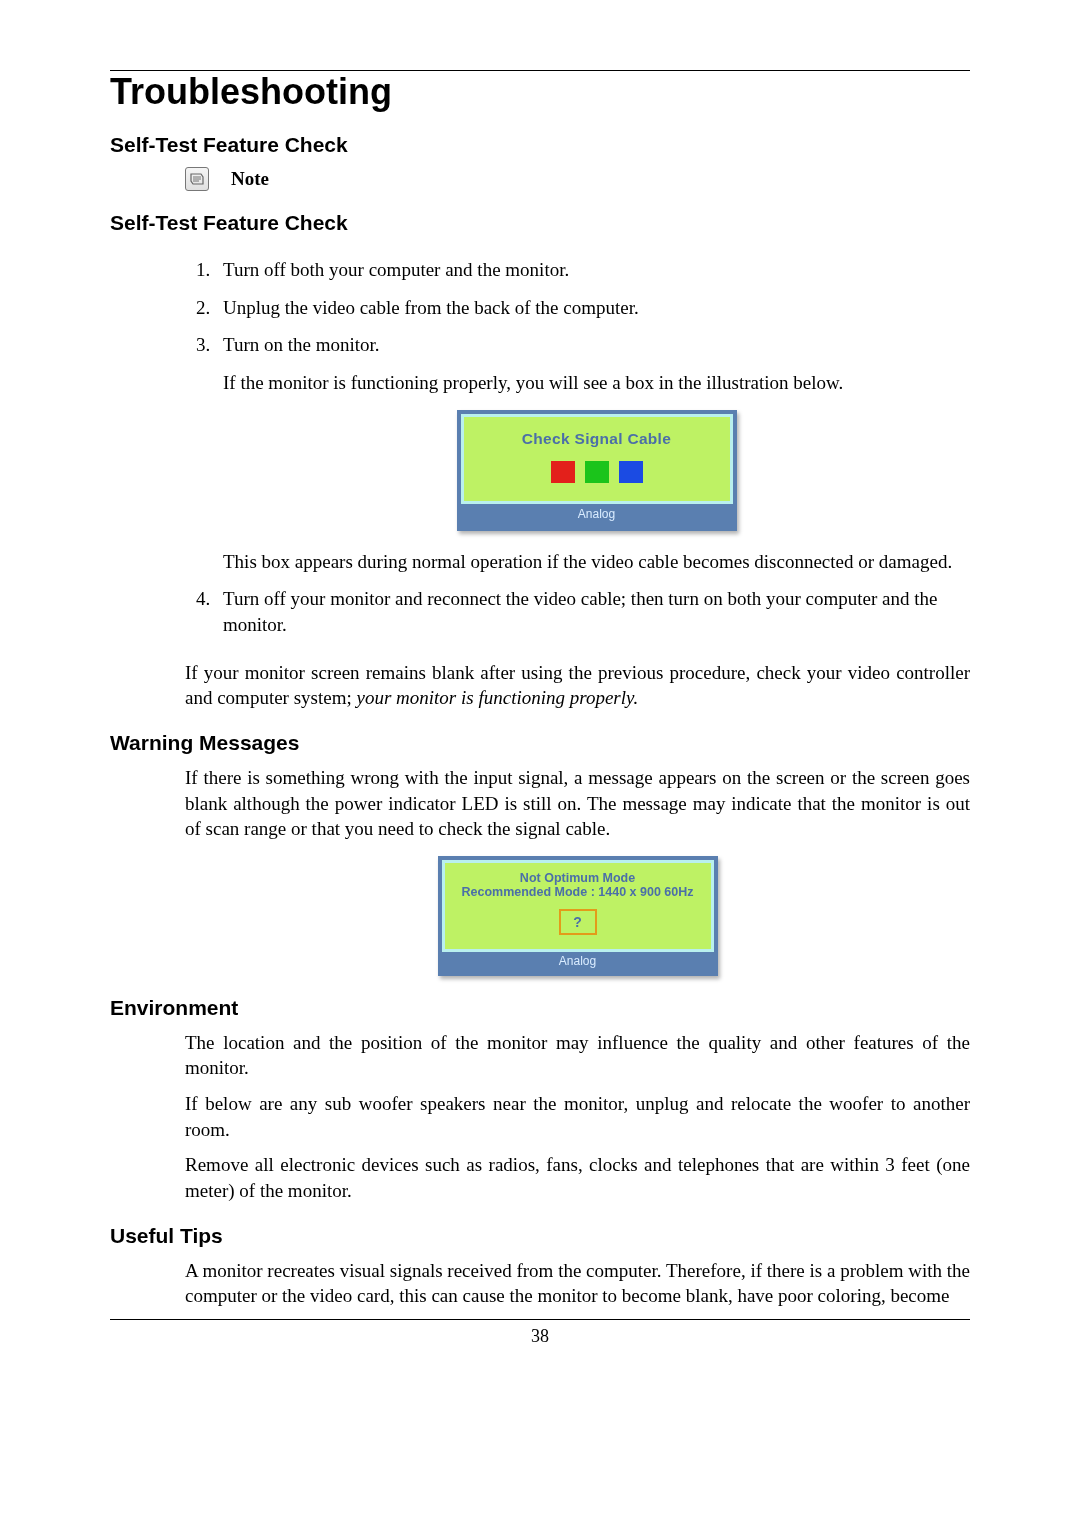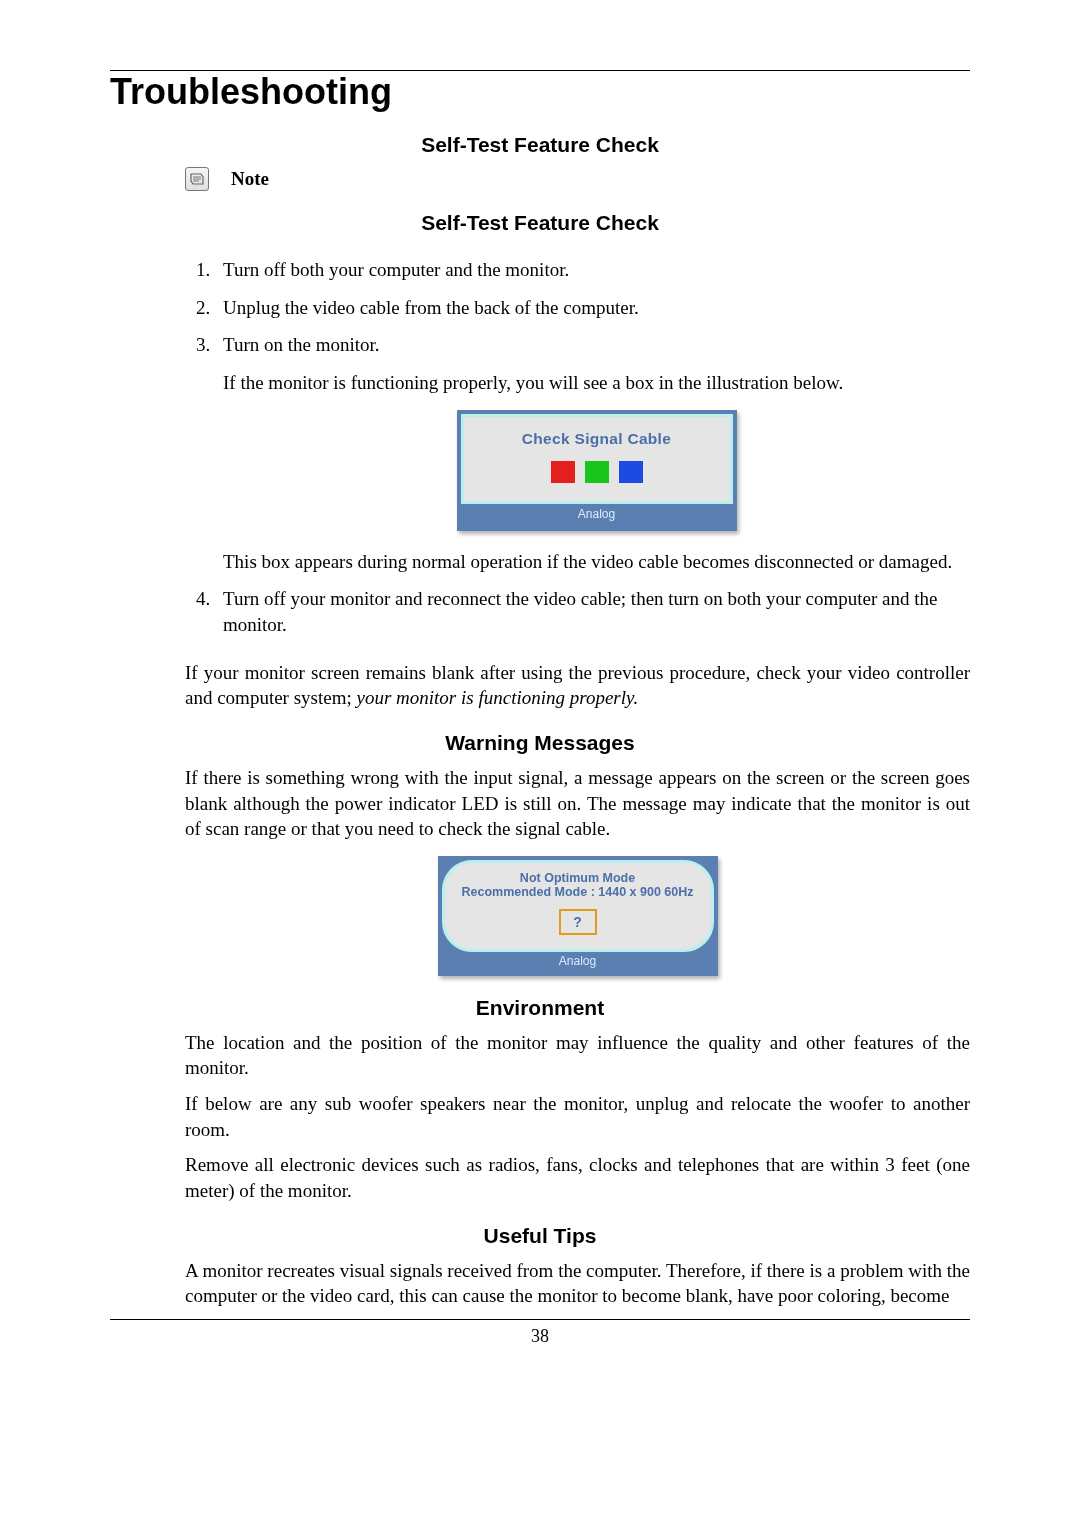--- a/index.html
+++ b/index.html
@@ -27,21 +27,20 @@
     font-family: Arial, Helvetica, sans-serif;
     font-weight: bold;
     font-size: 36px;
     margin: 0 0 18px 0;
   }
   h2.section {
     font-family: Arial, Helvetica, sans-serif;
     font-weight: bold;
     font-size: 21px;
     margin: 20px 0 10px 0;
-    text-align: center;
   }
   .content-indent {
     margin-left: 75px;
   }
   .note-row {
     display: flex;
     align-items: center;
     gap: 22px;
     margin: 5px 0 10px 0;
   }
@@ -90,21 +89,21 @@
   .monitor-box {
     width: 280px;
     margin: 14px auto 18px auto;
     box-shadow: 2px 3px 4px rgba(0,0,0,0.3);
   }
   .mb-outer {
     background: #5a7fb0;
     padding: 4px;
   }
   .mb-inner {
-    background: #e5e5e5;
+    background: #bef264;
     border: 3px solid #b9f0ee;
     padding: 12px 8px 0 8px;
     text-align: center;
   }
   .mb-msg {
     font-family: Arial, Helvetica, sans-serif;
     font-size: 15.5px;
     font-weight: 600;
     color: #4b6fa8;
     letter-spacing: 0.3px;
@@ -201,21 +200,21 @@
       <span>If your monitor screen remains blank after using the previous procedure, check your video controller and computer system; </span><span class="italic">your monitor is functioning properly.</span>
     </p>
   </div>
 
   <h2 class="section">Warning Messages</h2>
   <div class="content-indent">
     <p class="body">If there is something wrong with the input signal, a message appears on the screen or the screen goes blank although the power indicator LED is still on. The message may indicate that the monitor is out of scan range or that you need to check the signal cable.</p>
 
     <div class="monitor-box">
       <div class="mb-outer">
-        <div class="mb-inner" style="padding-top:8px;border-radius:30px;">
+        <div class="mb-inner" style="padding-top:8px;">
           <div class="mb-msg small">Not Optimum Mode</div>
           <div class="mb-msg small">Recommended Mode : 1440 x  900   60Hz</div>
           <div class="mb-qbox">?</div>
         </div>
         <div class="mb-footer">Analog</div>
       </div>
     </div>
   </div>
 
   <h2 class="section">Environment</h2>

